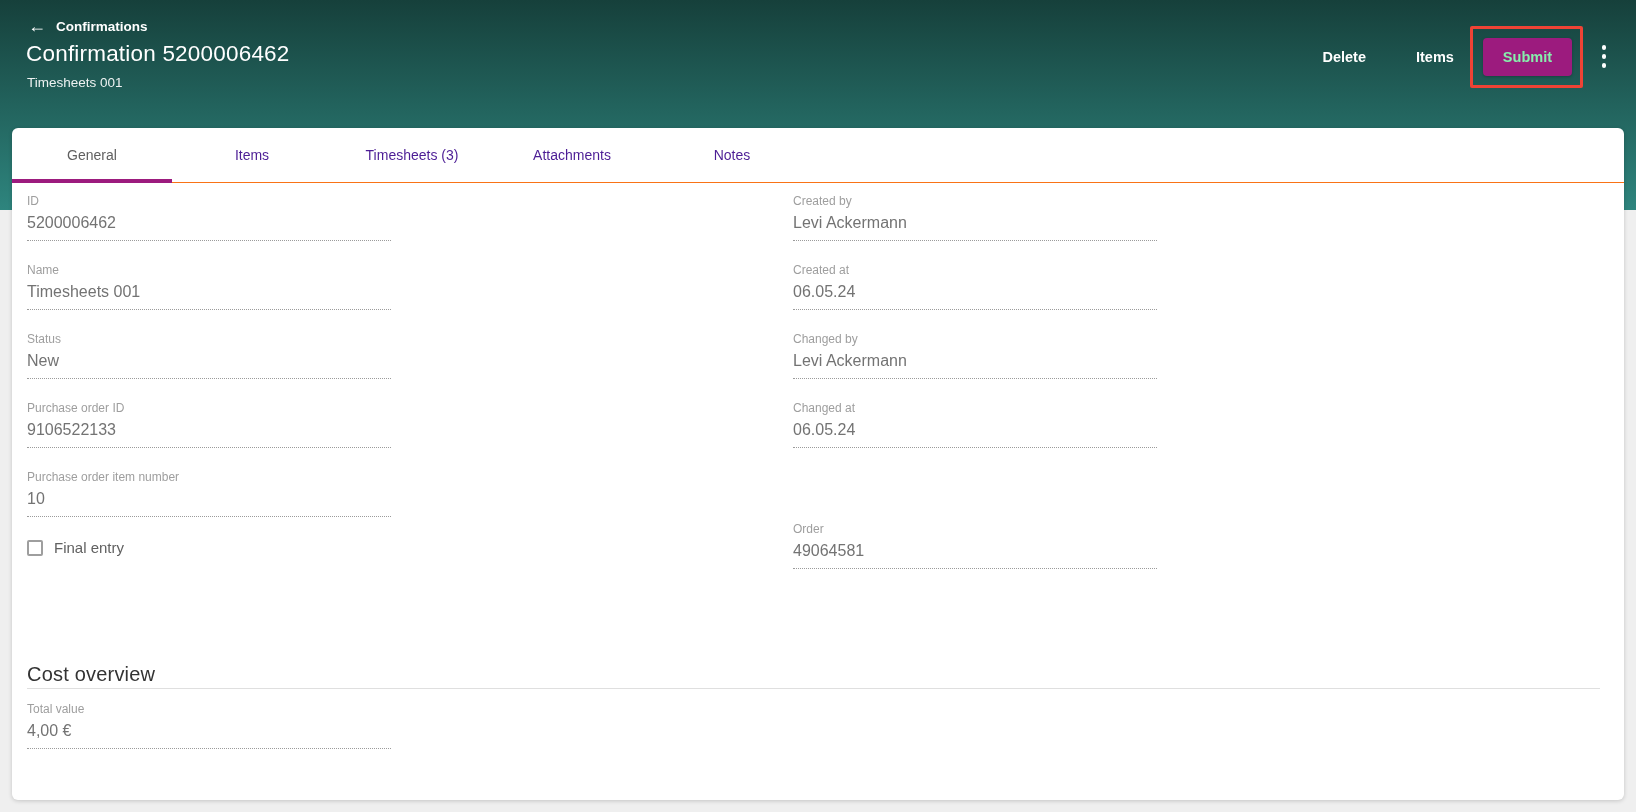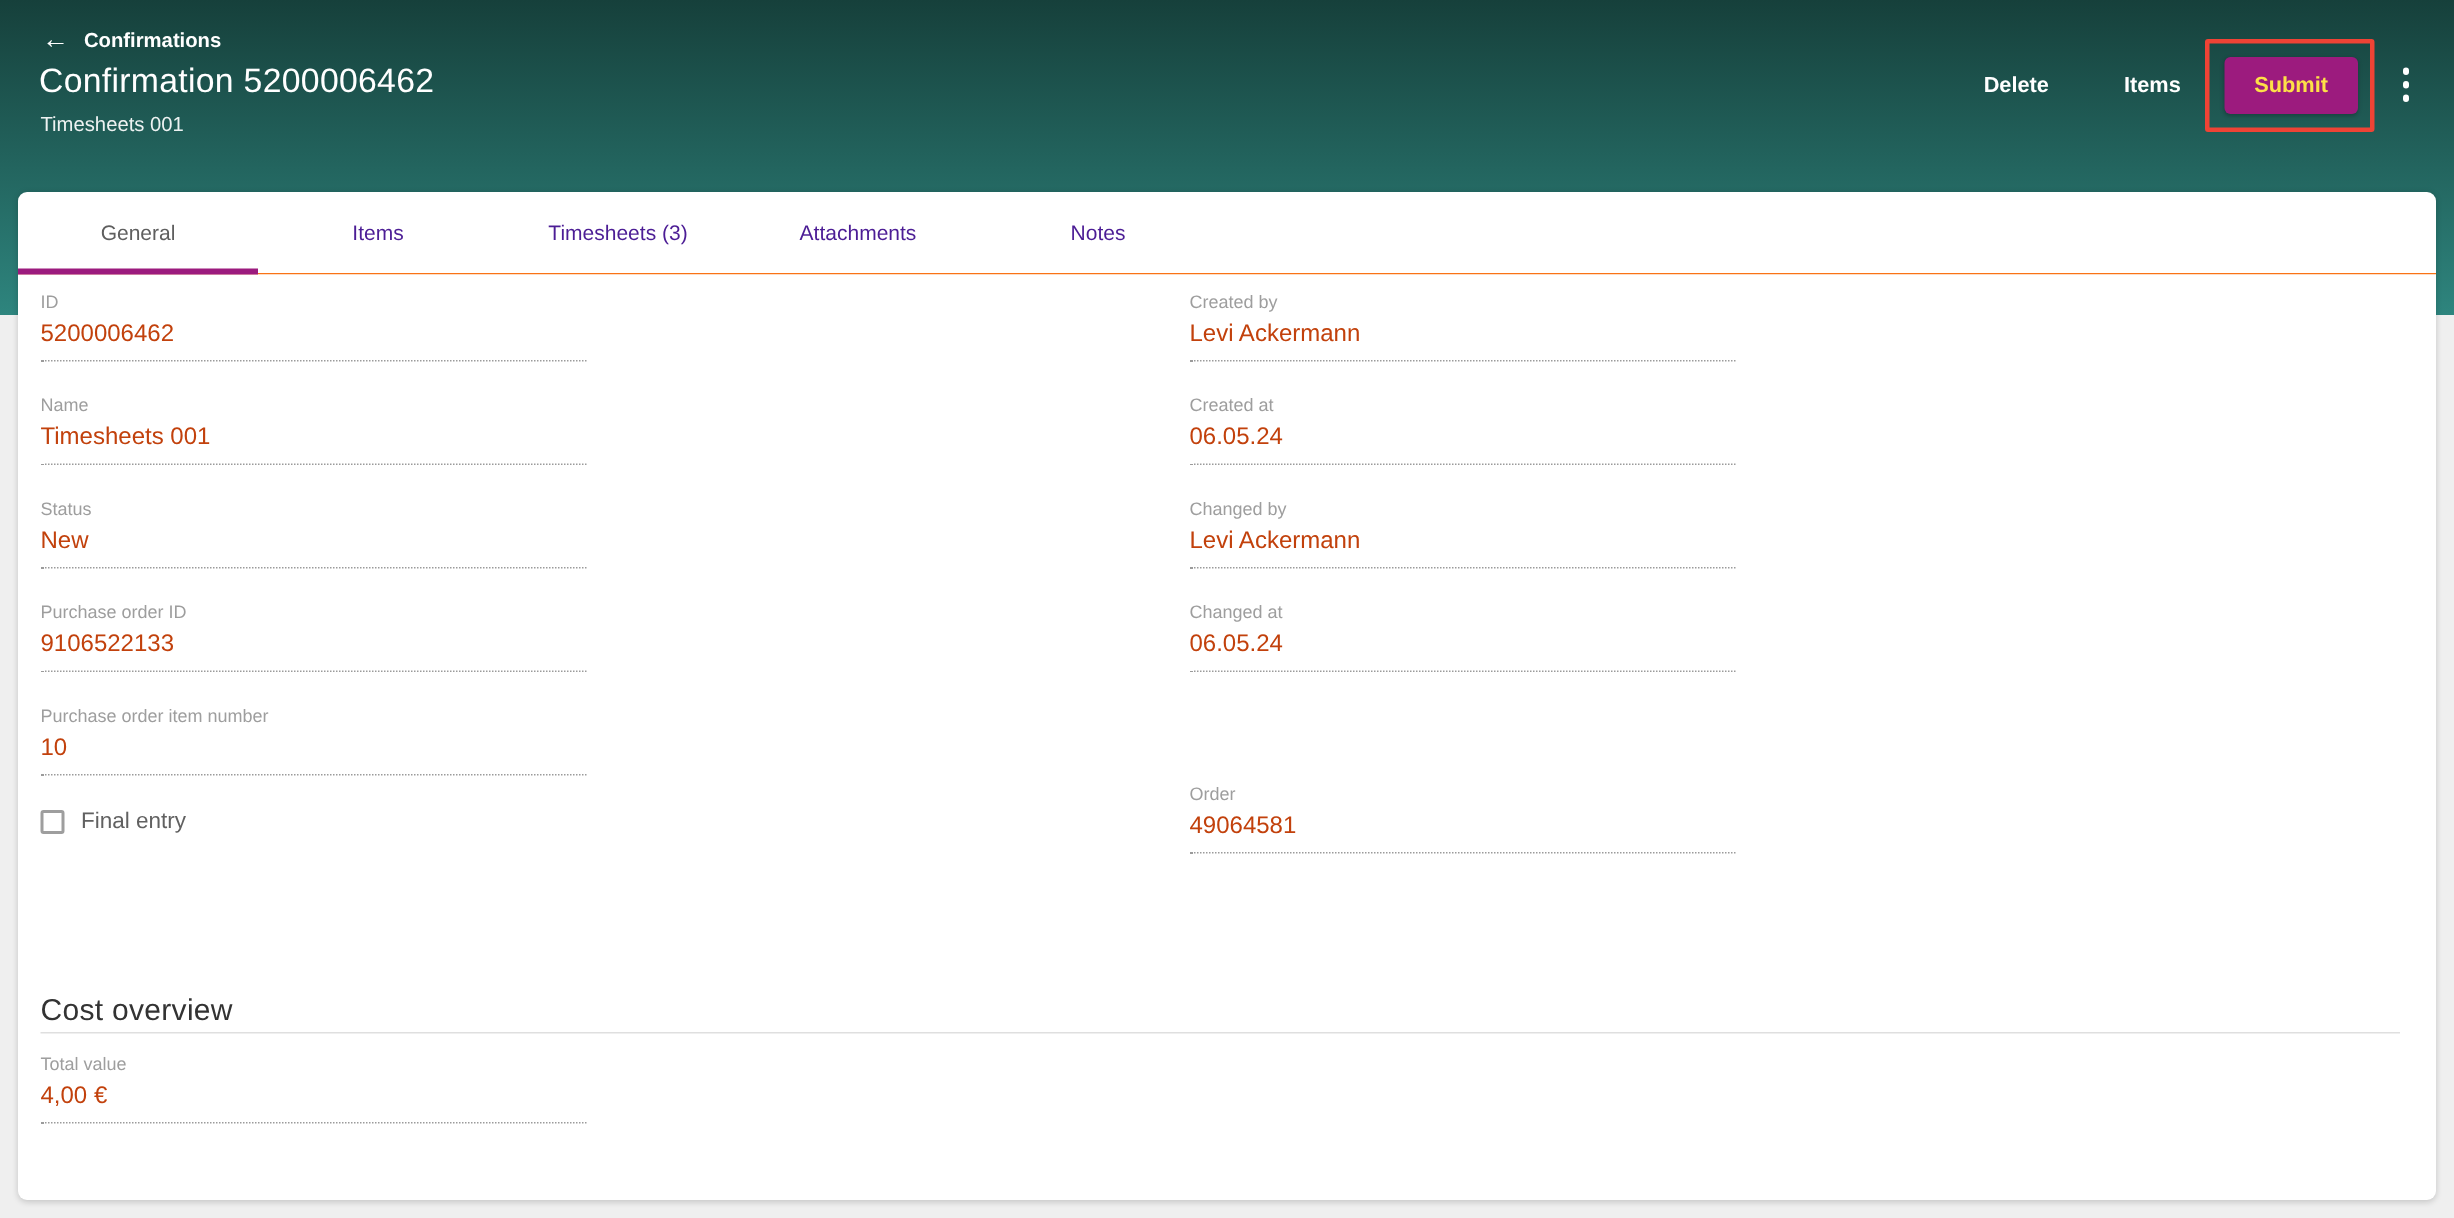--- a/index.html
+++ b/index.html
@@ -41,21 +41,21 @@
     font-family:"Liberation Sans", sans-serif;
     font-weight:700; font-size:14.5px; cursor:pointer;
   }
   .btn-delete { margin-right:50px; }
   .btn-edit   { margin-right:16px; }
   .submit-annotation {
     border:3px solid #EF4335; border-radius:2px;
     padding:9px 8px 9px 10px;
   }
   .submit-btn {
-    background:#9C1B7E; color:#fde047; border:none; border-radius:4px;
+    background:#9C1B7E; color:#86efac; border:none; border-radius:4px;
     font-family:"Liberation Sans", sans-serif;
     font-weight:700; font-size:14.5px;
     padding:11px 20px; cursor:pointer;
     box-shadow:0 1px 3px rgba(0,0,0,.25);
   }
   .kebab {
     margin-left:9px; width:24px; height:30px;
     display:flex; flex-direction:column; align-items:center; justify-content:center; gap:4.5px;
     cursor:pointer;
   }
@@ -86,21 +86,21 @@
 
   
   .col { position:absolute; top:66px; width:364px; }
   .col-left  { left:15px; }
   .col-right { left:781px; }
   .field {
     width:364px; margin-bottom:22px;
     border-bottom:1px dotted #9b9b9b; padding-bottom:8px;
   }
   .field .flabel { font-size:12px; color:#9e9e9e; line-height:14px; }
-  .field .fvalue { font-size:16px; color:#c2410c; line-height:19px; margin-top:5px; }
+  .field .fvalue { font-size:16px; color:#737373; line-height:19px; margin-top:5px; }
   .field-order { margin-top:74px; }
 
   .checkbox-row {
     margin-top:16px; display:flex; align-items:center; gap:11px; cursor:pointer;
   }
   .checkbox-box {
     width:16px; height:16px; border:2px solid #9e9e9e; border-radius:2px;
     background:#ffffff; flex:none;
   }
   .checkbox-label { font-size:15px; color:#616161; }

